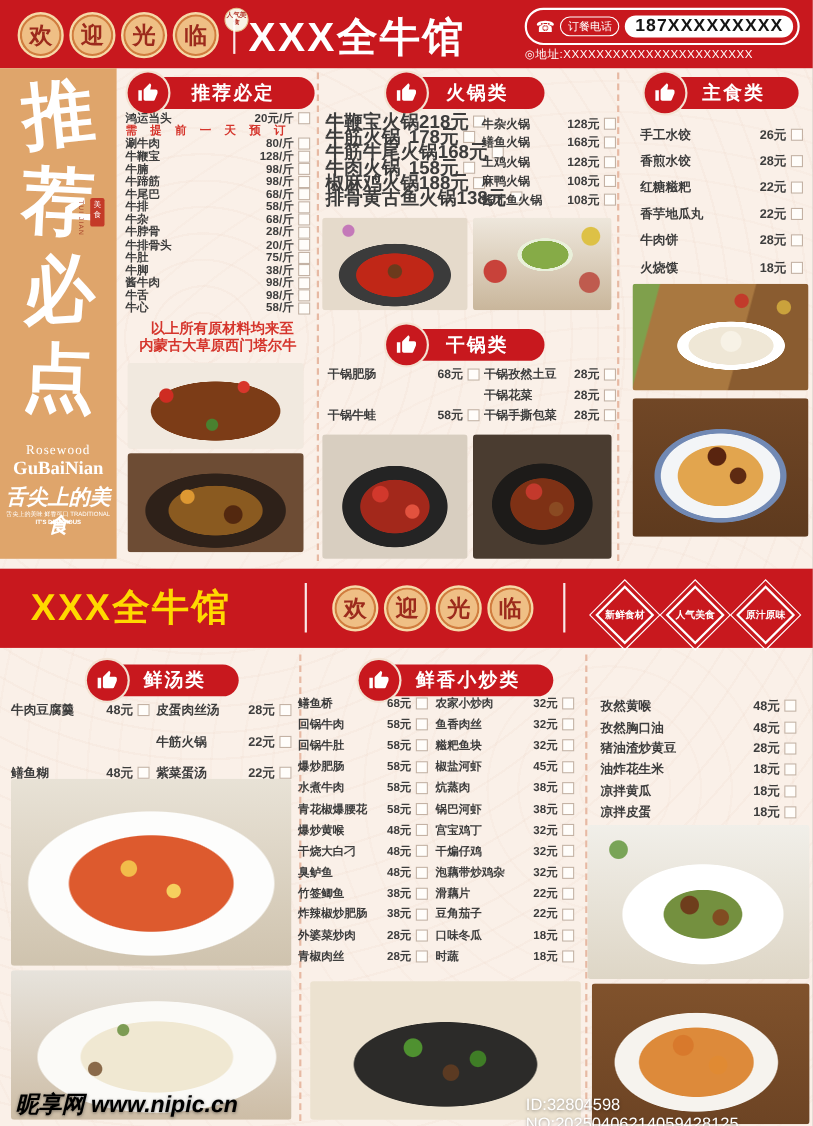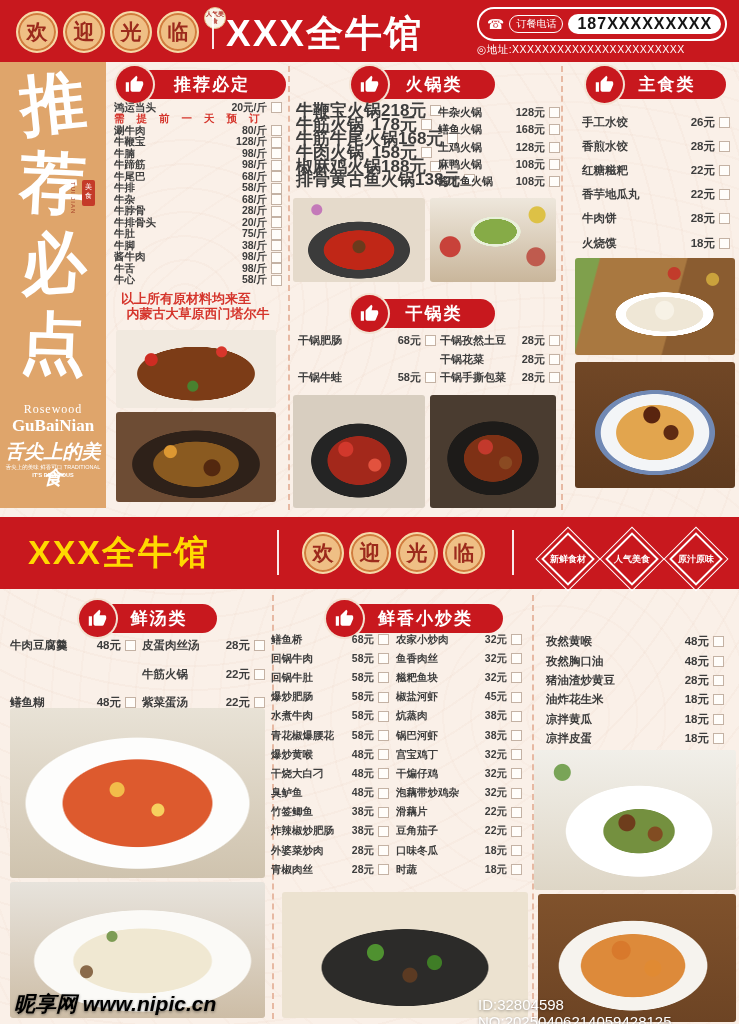--- a/index.html
+++ b/index.html
@@ -279,21 +279,21 @@
         <span class="pr">98/斤</span>
         <span class="cb"></span>
       </div>
 
       <div class="row">
         <span class="nm">牛心</span>
         <span class="pr">58/斤</span>
         <span class="cb"></span>
       </div>
     </div>
-  <div class="footnote" style="left:100px;top:291px;width:172px;">以上所有原材料均来至</div>
+  <div class="footnote" style="left:116px;top:291px;width:172px;">以上所有原材料均来至</div>
   <div class="footnote" style="left:112px;top:306px;width:172px;">内蒙古大草原西门塔尔牛</div>
   <div class="ph ph-a" style="left:116px;top:330px;width:160px;height:78px;"></div>
   <div class="ph ph-b" style="left:116px;top:412px;width:160px;height:90px;"></div>
 
   <div class="pill" style="left:357px;top:70px;width:122px;">
     <span class="pill-ic">
         <svg viewBox="0 0 24 24" width="19" height="19" fill="#fff">
           <path d="M1 21h4V9H1v12zM23 10c0-1.1-.9-2-2-2h-6.31l.95-4.57.03-.32c0-.41-.17-.79-.44-1.06L14.17 1 7.59 7.59C7.22 7.95 7 8.45 7 9v10c0 1.1.9 2 2 2h9c.83 0 1.54-.5 1.84-1.22l3.02-7.05c.09-.23.14-.47.14-.73v-2z"></path>
         </svg>
       </span>

